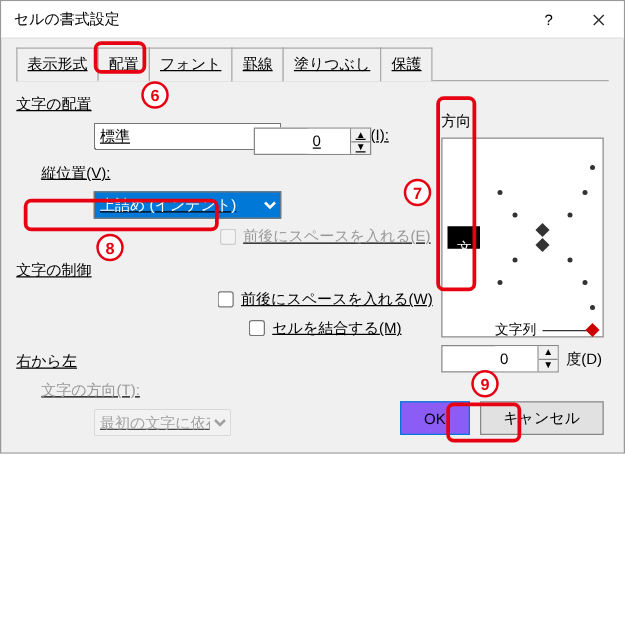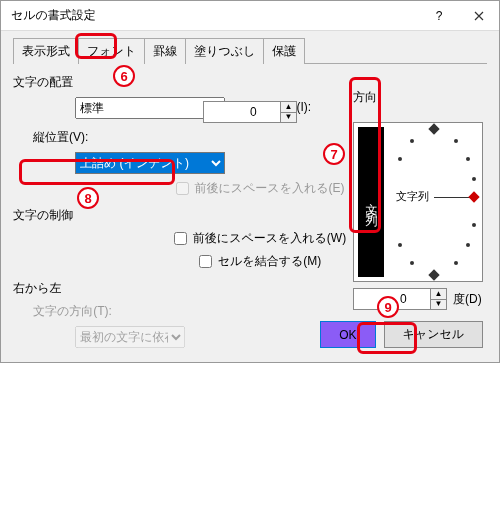--- a/index.html
+++ b/index.html
@@ -1,41 +1,41 @@
 <!DOCTYPE html>
 <html><head>
 <meta charset="utf-8">
 <style>
   * { box-sizing: border-box; font-family: "Meiryo UI", "MS PGothic", sans-serif; font-size: 12px; }
   body { margin: 0; background: #fff; }
   .window { width: 500px; height: 363px; border: 1px solid #999; position: relative; background: #f0f0f0; }
   .titlebar { height: 30px; background: #fff; display: flex; align-items: center; padding-left: 10px; border-bottom: 1px solid #ddd; }
   .titlebar .title { flex: 1; }
   .titlebar .tb-btn { width: 40px; height: 30px; display: flex; align-items: center; justify-content: center; }
-  .content { position: relative; padding: 6px 12px 0 12px; height: calc(100% - 30px); }
+  .content { position: relative; padding: 6px 12px 0 12px; height: calc(100% - 30px); text-decoration: underline; }
   .tabs { display: flex; border-bottom: 1px solid #aaa; }
   .tab { padding: 4px 8px; border: 1px solid #aaa; border-bottom: none; margin-right: -1px; background: #f0f0f0; position: relative; top: 1px; }
   .tab.active { background: #f0f0f0; border-bottom: 1px solid #f0f0f0; }
   .group-label { margin: 10px 0 4px 0; }
   .sub { margin-left: 20px; margin-top: 6px; }
   .row { display: flex; align-items: center; gap: 10px; }
   select, input[type=text] { font-size: 12px; margin-left: 42px; }
   select.wide { width: 150px; height: 22px; }
   select.small { width: 110px; height: 22px; }
   .spinner { display: inline-flex; border: 1px solid #888; background: #fff; height: 22px; }
   .spinner input { border: none; width: 34px; padding: 0 4px; outline: none; }
   .spinner .spin-btns { display: flex; flex-direction: column; width: 16px; border-left: 1px solid #888; }
   .spinner .sb { flex: 1; display: flex; align-items: center; justify-content: center; font-size: 8px; line-height: 1; background: #f0f0f0; cursor: pointer; }
   .spinner .sb + .sb { border-top: 1px solid #888; }
   .checkbox-row { display: flex; align-items: center; gap: 6px; margin-top: 6px; justify-content: center; }
   .checkbox-row input { margin: 0; }
   .checkbox-row.disabled { color: #999; }
   
   .orientation { position: absolute; top: 58px; right: 16px; width: 130px; }
-  .orient-box { border: 1px solid #888; height: 160px; background: #fff; position: relative; margin-top: 16px; display: flex; }
+  .orient-box { border: 1px solid #888; height: 160px; background: #fff; position: relative; margin-top: 4px; display: flex; align-items: center; }
   .vert-strip { width: 26px; background: #000; color: #fff; display: flex; flex-direction: column; align-items: center; justify-content: center; margin: 4px; }
   .vert-strip span { writing-mode: vertical-rl; letter-spacing: 6px; font-size: 12px; }
   .dial { flex: 1; position: relative; }
   .dial .dot { position: absolute; width: 4px; height: 4px; background: #333; border-radius: 50%; }
   .dial .diamond { position: absolute; width: 8px; height: 8px; background: #333; transform: rotate(45deg); }
   .dial .red-diamond { position: absolute; width: 8px; height: 8px; background: #c00; transform: rotate(45deg); }
   .dial .hlabel { position: absolute; font-size: 11px; }
   .dial .hline { position: absolute; height: 1px; background: #333; }
   .degree-row { display: flex; align-items: center; gap: 6px; margin-top: 6px; }
   
@@ -58,20 +58,21 @@
     <div class="tb-btn">
       <svg width="10" height="10" viewBox="0 0 10 10">
           <path d="M1 1 L9 9 M9 1 L1 9" stroke="#333" stroke-width="1.2"></path>
         </svg>
     </div>
   </div>
 
   <div class="content">
     <div class="tabs">
       <div class="tab">表示形式</div>
+      <div class="tab active">配置</div>
       <div class="tab">フォント</div>
       <div class="tab">罫線</div>
       <div class="tab">塗りつぶし</div>
       <div class="tab">保護</div>
     </div>
 
     <div class="group-label">文字の配置</div>
 
     <div class="sub row">
       <select class="wide">

